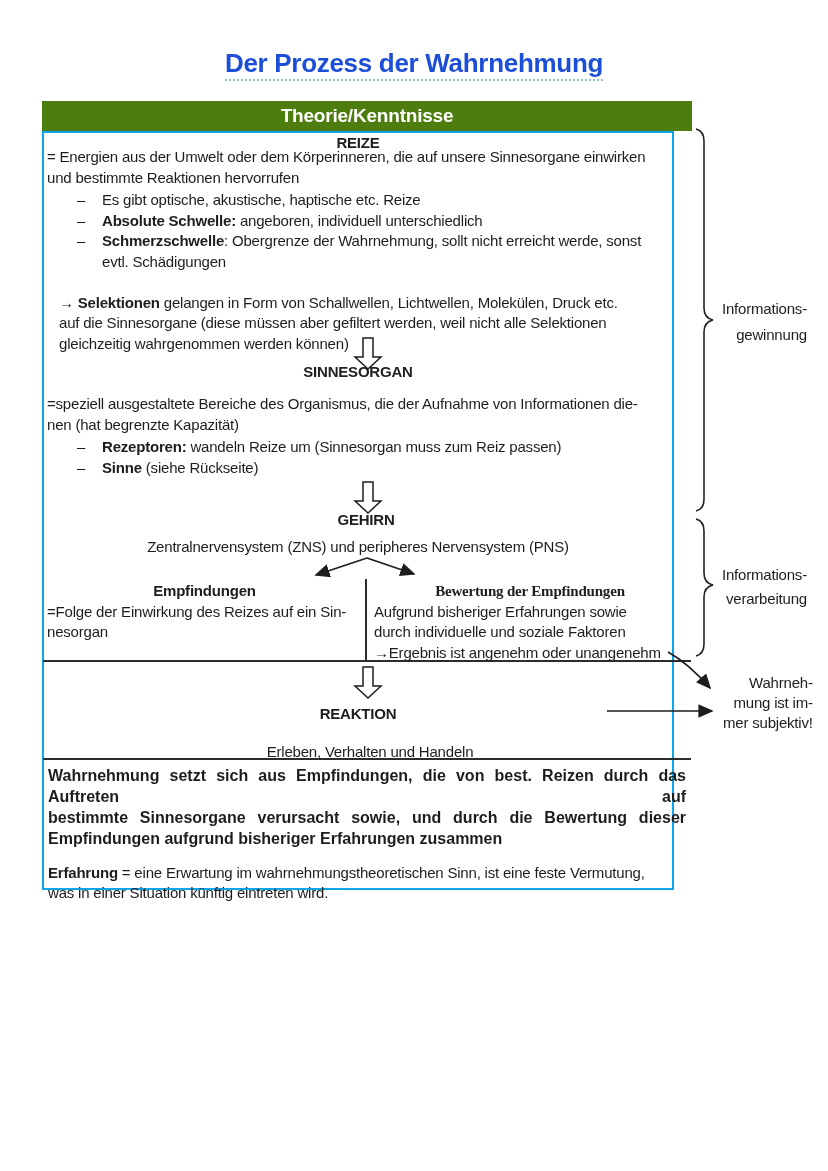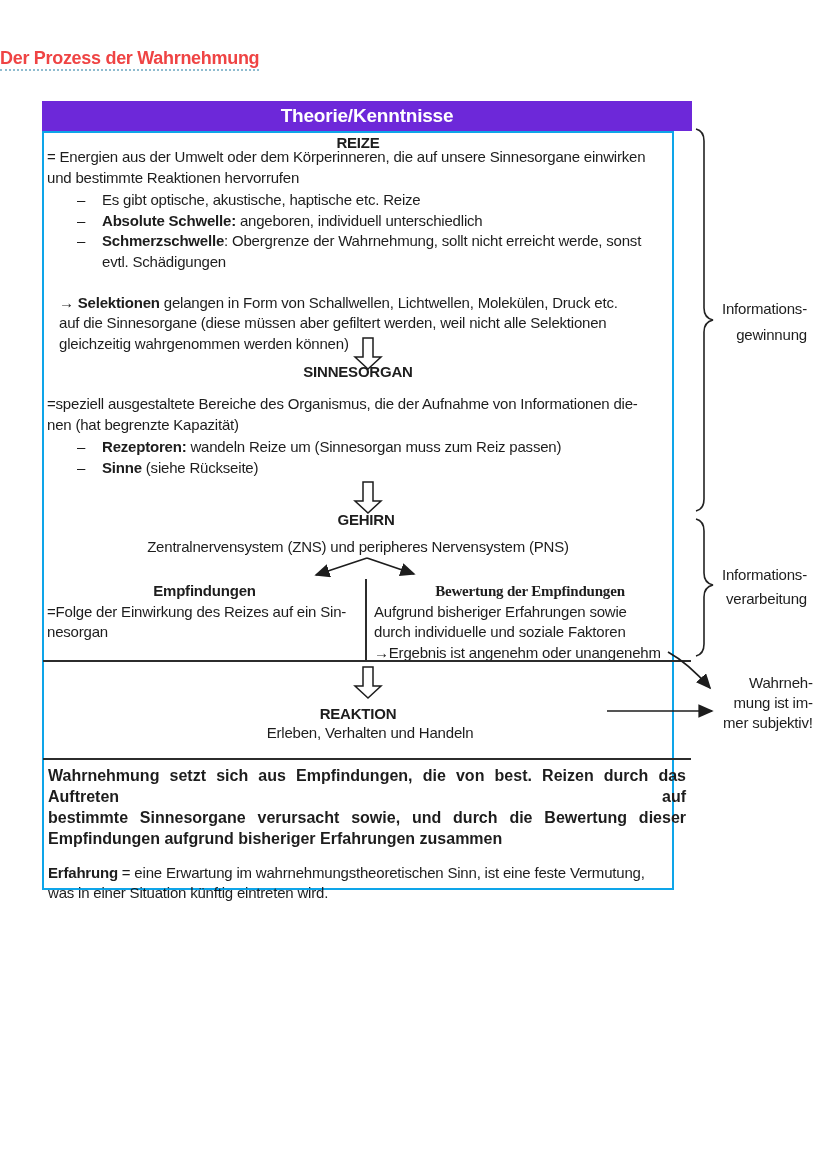--- a/index.html
+++ b/index.html
@@ -3,25 +3,25 @@
 <meta charset="utf-8">
 <style>
   html,body{margin:0;padding:0;background:#ffffff;}
   body{width:828px;height:1171px;position:relative;overflow:hidden;
        font-family:"Liberation Sans",sans-serif;color:#1d1d1d;}
   .abs{position:absolute;}
   .txt{font-size:15px;line-height:20.5px;letter-spacing:-0.2px;white-space:pre-line;}
   .b{font-weight:bold;}
   .ctr{text-align:center;left:0;right:0;}
   
-  .page-title{top:48px;left:0;width:828px;
-              font-size:18px;font-weight:bold;color:#ef4444;letter-spacing:-0.3px;}
+  .page-title{top:48px;left:0;width:828px;text-align:center;
+              font-size:26px;font-weight:bold;color:#1d4ed8;letter-spacing:-0.3px;}
   .page-title span{border-bottom:2px dotted #8fbccf;padding-bottom:1px;}
   
-  .theory-bar{left:42px;top:101px;width:650px;height:30px;background:#6d28d9;
+  .theory-bar{left:42px;top:101px;width:650px;height:30px;background:#4d7c0f;
               box-sizing:border-box;color:#ffffff;font-size:19px;font-weight:bold;
               text-align:center;line-height:30px;letter-spacing:-0.2px;}
   
   .main-box{left:42px;top:131px;width:632px;height:759px;
             box-sizing:border-box;border:2px solid #0ea5e9;}
   .hline{left:-1px;width:648px;height:2px;background:#2c2c2c;}
   .vdiv{left:321px;top:446px;width:2px;height:81px;background:#2c2c2c;}
   .bullet{display:flex;}
   .bullet .dash{width:27px;flex:0 0 27px;padding-left:2px;box-sizing:border-box;}
   .jl{text-align:justify;text-align-last:justify;white-space:normal;}
@@ -97,21 +97,21 @@
     <div class="txt b" style="text-align:center;font-family:Liberation Serif, serif;">Bewertung der Empfindungen</div>
     <div class="txt">Aufgrund bisheriger Erfahrungen sowie
 durch individuelle und soziale Faktoren
 →Ergebnis ist angenehm oder unangenehm</div>
   </div>
 
   <div class="abs hline" style="top:527px;"></div>
   <div class="abs hline" style="top:625px;"></div>
 
   <div class="abs txt b ctr" style="top:571px;">REAKTION</div>
-  <div class="abs txt ctr" style="top:590px;padding-left:24px;">Erleben, Verhalten und Handeln</div>
+  <div class="abs txt ctr" style="top:609px;padding-left:24px;">Erleben, Verhalten und Handeln</div>
 
   <div class="abs" style="top:632px;left:4px;">
     <div class="sum jl">Wahrnehmung setzt sich aus Empfindungen, die von best. Reizen durch das Auftreten auf</div>
     <div class="sum jl">bestimmte Sinnesorgane verursacht sowie, und durch die Bewertung dieser</div>
     <div class="sum">Empfindungen aufgrund bisheriger Erfahrungen zusammen</div>
   </div>
   <div class="abs txt" style="top:709px;left:4px;width:638px;">
     <span class="b">Erfahrung</span><span> = eine Erwartung im wahrnehmungstheoretischen Sinn, ist eine feste Vermutung,
 was in einer Situation künftig eintreten wird.</span>
   </div>

